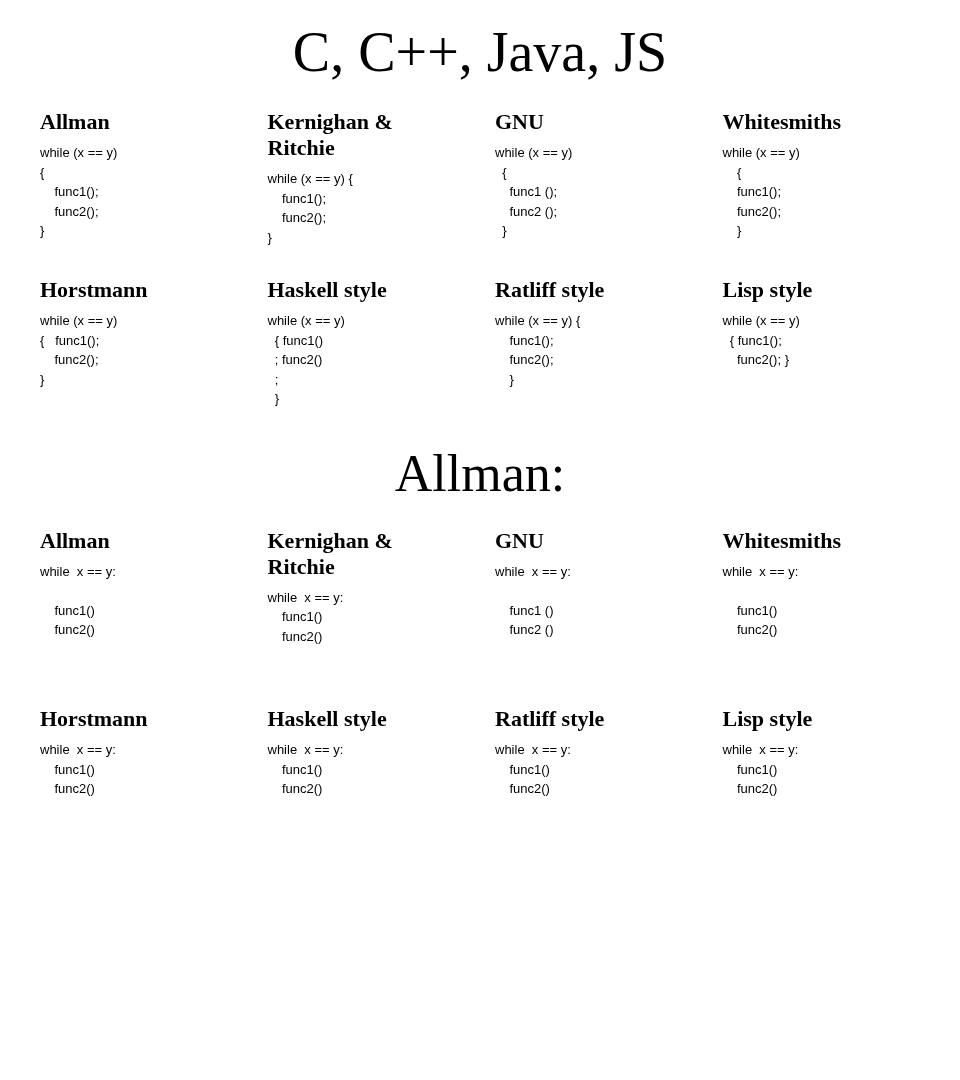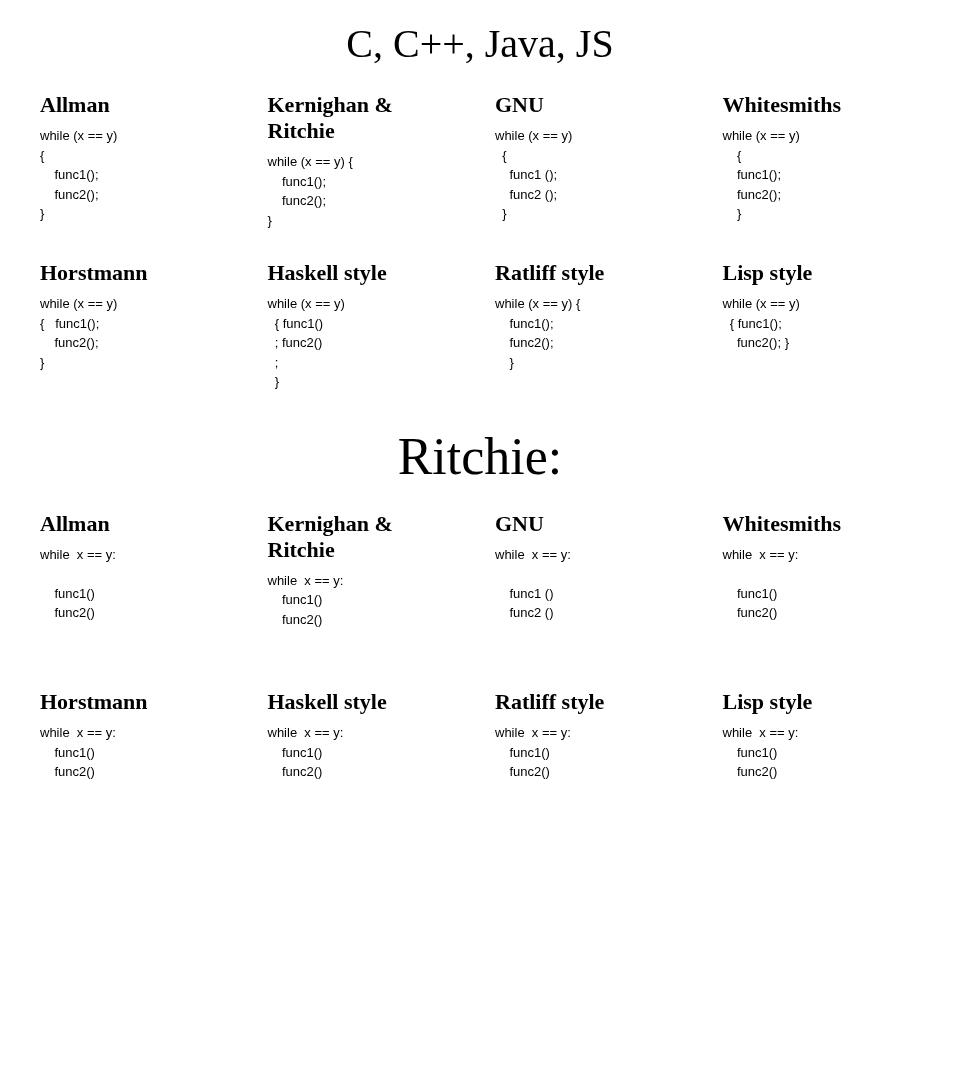--- a/index.html
+++ b/index.html
@@ -5,21 +5,21 @@
     * { margin: 0; padding: 0; box-sizing: border-box; }
     body {
       background: #fff;
       font-family: serif;
       width: 960px;
       min-height: 1080px;
       padding: 20px 30px;
     }
     .main-title {
       text-align: center;
-      font-size: 40px;
+      font-size: 56px;
       font-weight: normal;
       font-family: serif;
       margin-bottom: 20px;
     }
     .section-title {
       text-align: center;
       font-size: 52px;
       font-weight: normal;
       font-family: serif;
       margin: 30px 0 20px 0;
@@ -117,21 +117,21 @@
   </div>
 
   <div class="style-block">
     <div class="style-name">Lisp style</div>
     <div class="code-block">while (x == y)
   { func1();
     func2(); }</div>
   </div>
 </div>
 
-<h2 class="section-title">Ritchie:</h2>
+<h2 class="section-title">Allman:</h2>
 
 <div class="grid">
 
   <div class="style-block">
     <div class="style-name">Allman</div>
     <div class="code-block">while  x == y:
 
     func1()
     func2()</div>
   </div>

